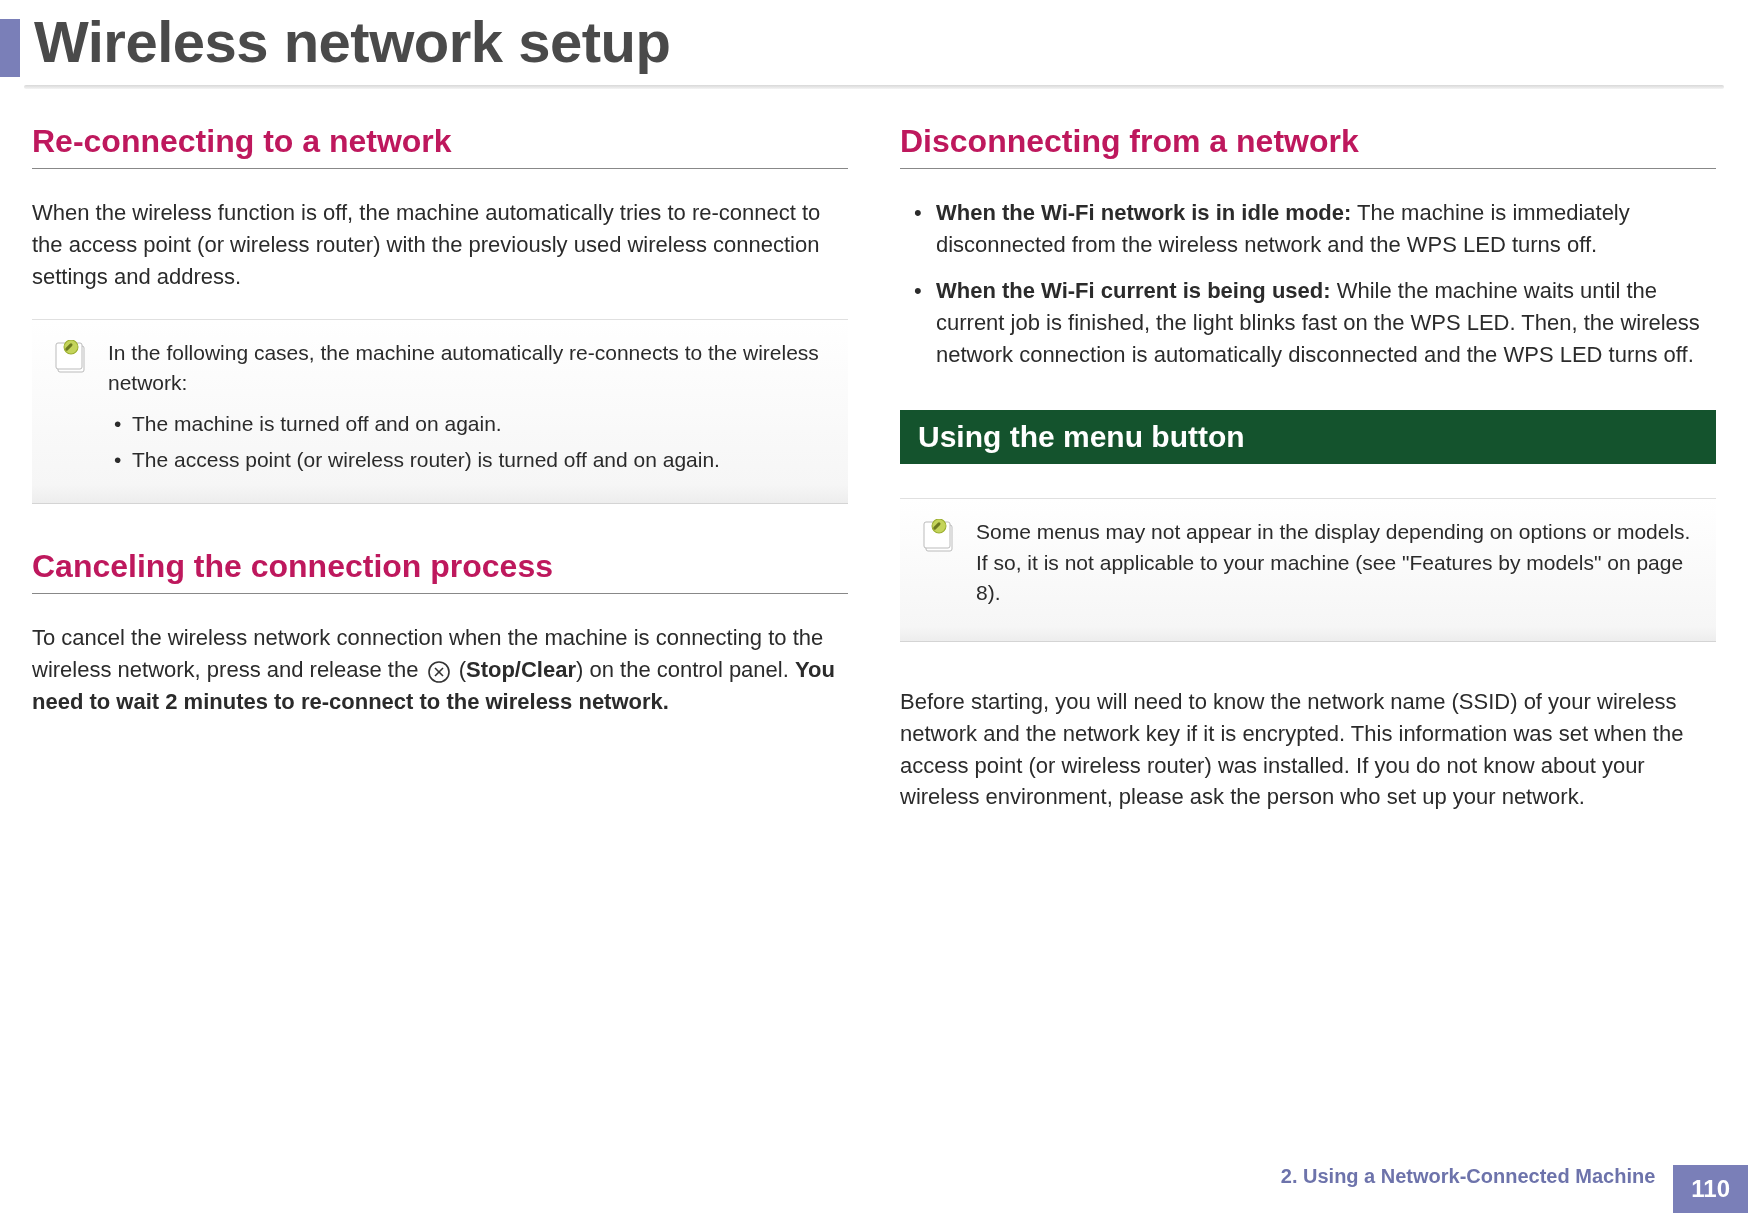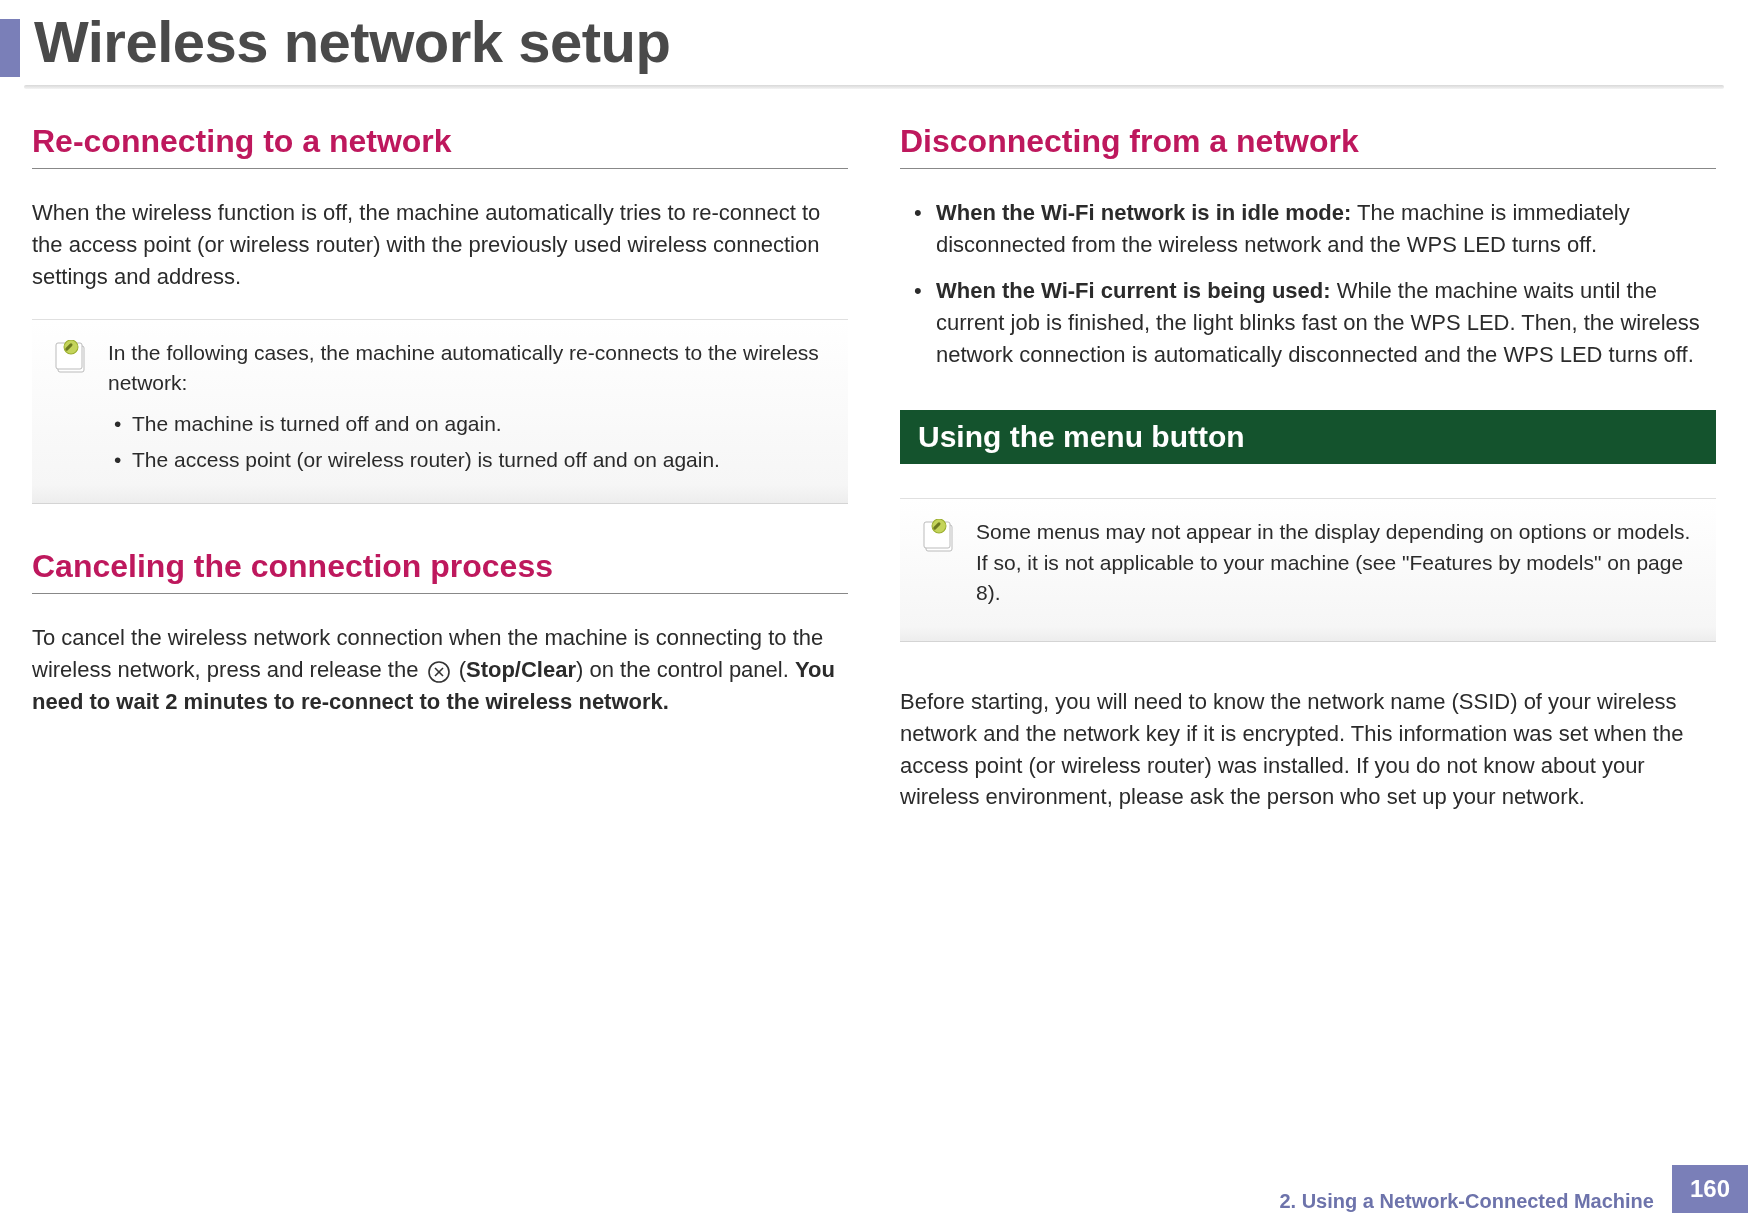--- a/index.html
+++ b/index.html
@@ -124,21 +124,21 @@
   .inline-icon {
     display: inline-flex;
     vertical-align: middle;
     margin: 0 2px;
   }
   .footer {
     position: absolute;
     bottom: 14px;
     right: 0;
     display: flex;
-    align-items: flex-end;
+    align-items: flex-start;
   }
   .footer-text {
     font-size: 20px;
     font-weight: 700;
     color: #6d73ab;
     padding-right: 18px;
   }
   .page-num-box {
     background: #7a7fb8;
     color: #fff;
@@ -229,14 +229,14 @@
       </div>
     </div>
 
     <p class="body-text">Before starting, you will need to know the network name (SSID) of your wireless network and the network key if it is encrypted. This information was set when the access point (or wireless router) was installed. If you do not know about your wireless environment, please ask the person who set up your network.</p>
 
   </div>
 </div>
 
 <div class="footer">
   <span class="footer-text">2.  Using a Network-Connected Machine</span>
-  <span class="page-num-box">160</span>
+  <span class="page-num-box">110</span>
 </div>
 
 </body></html>

